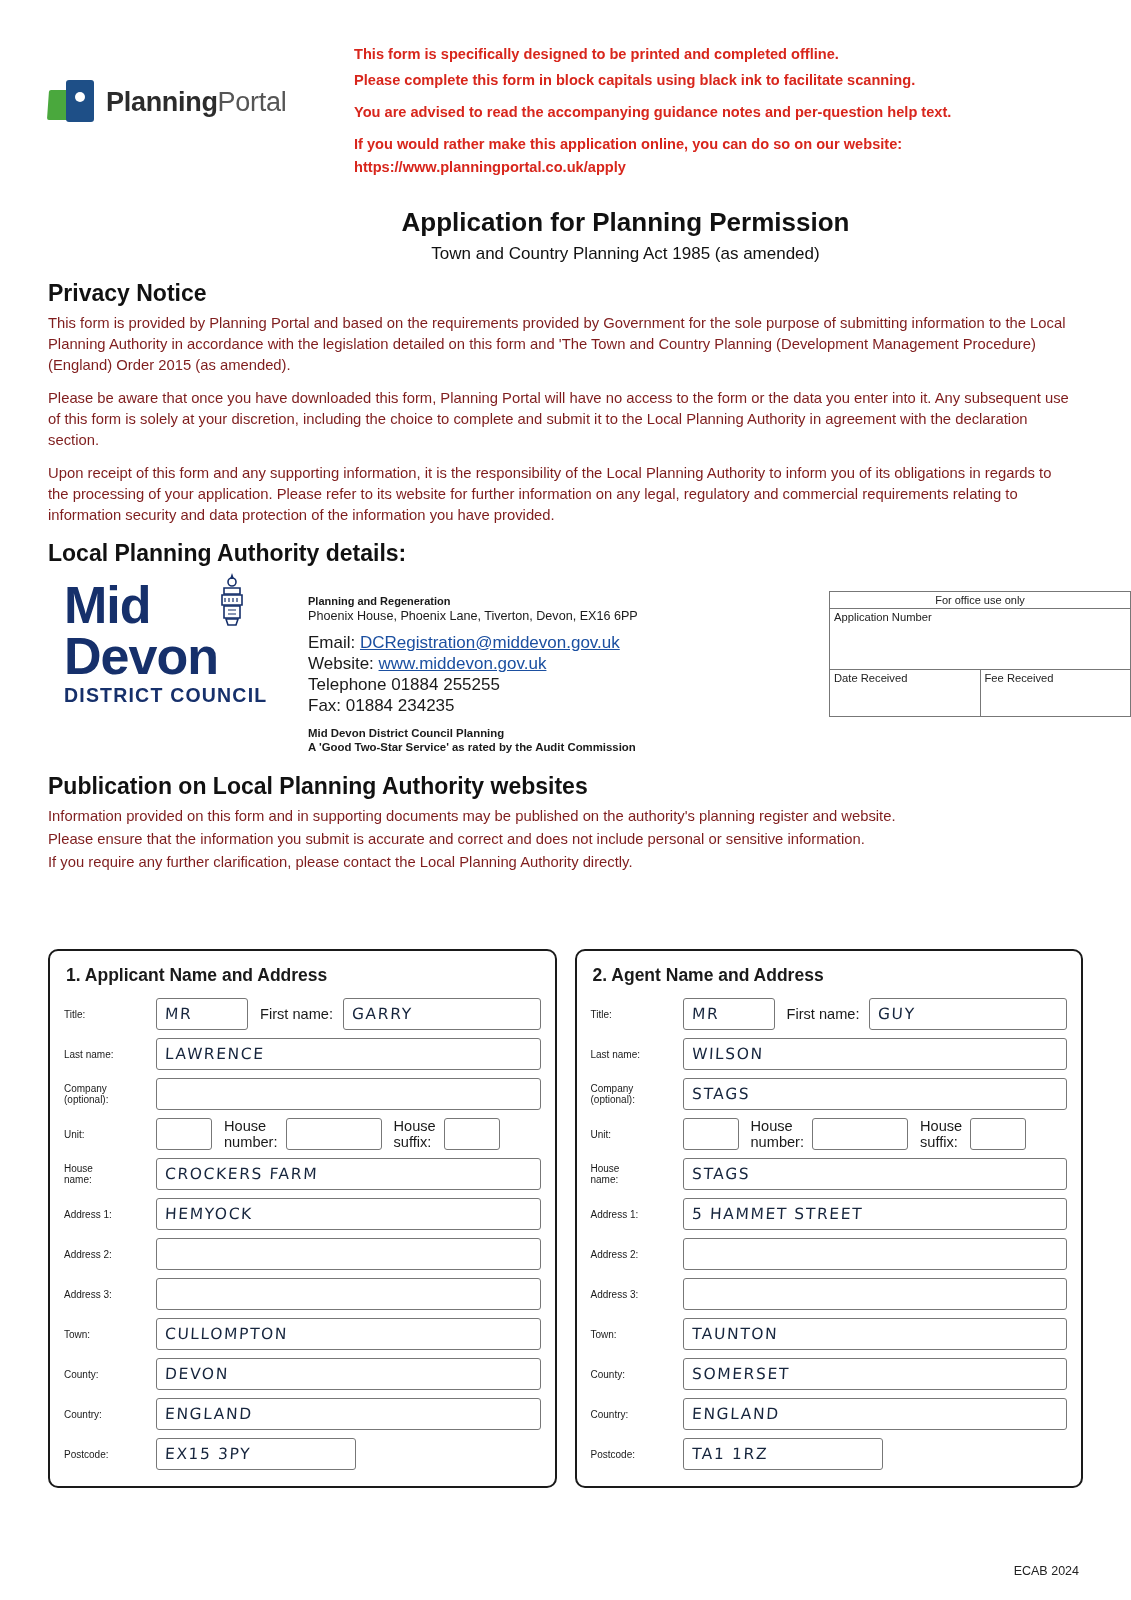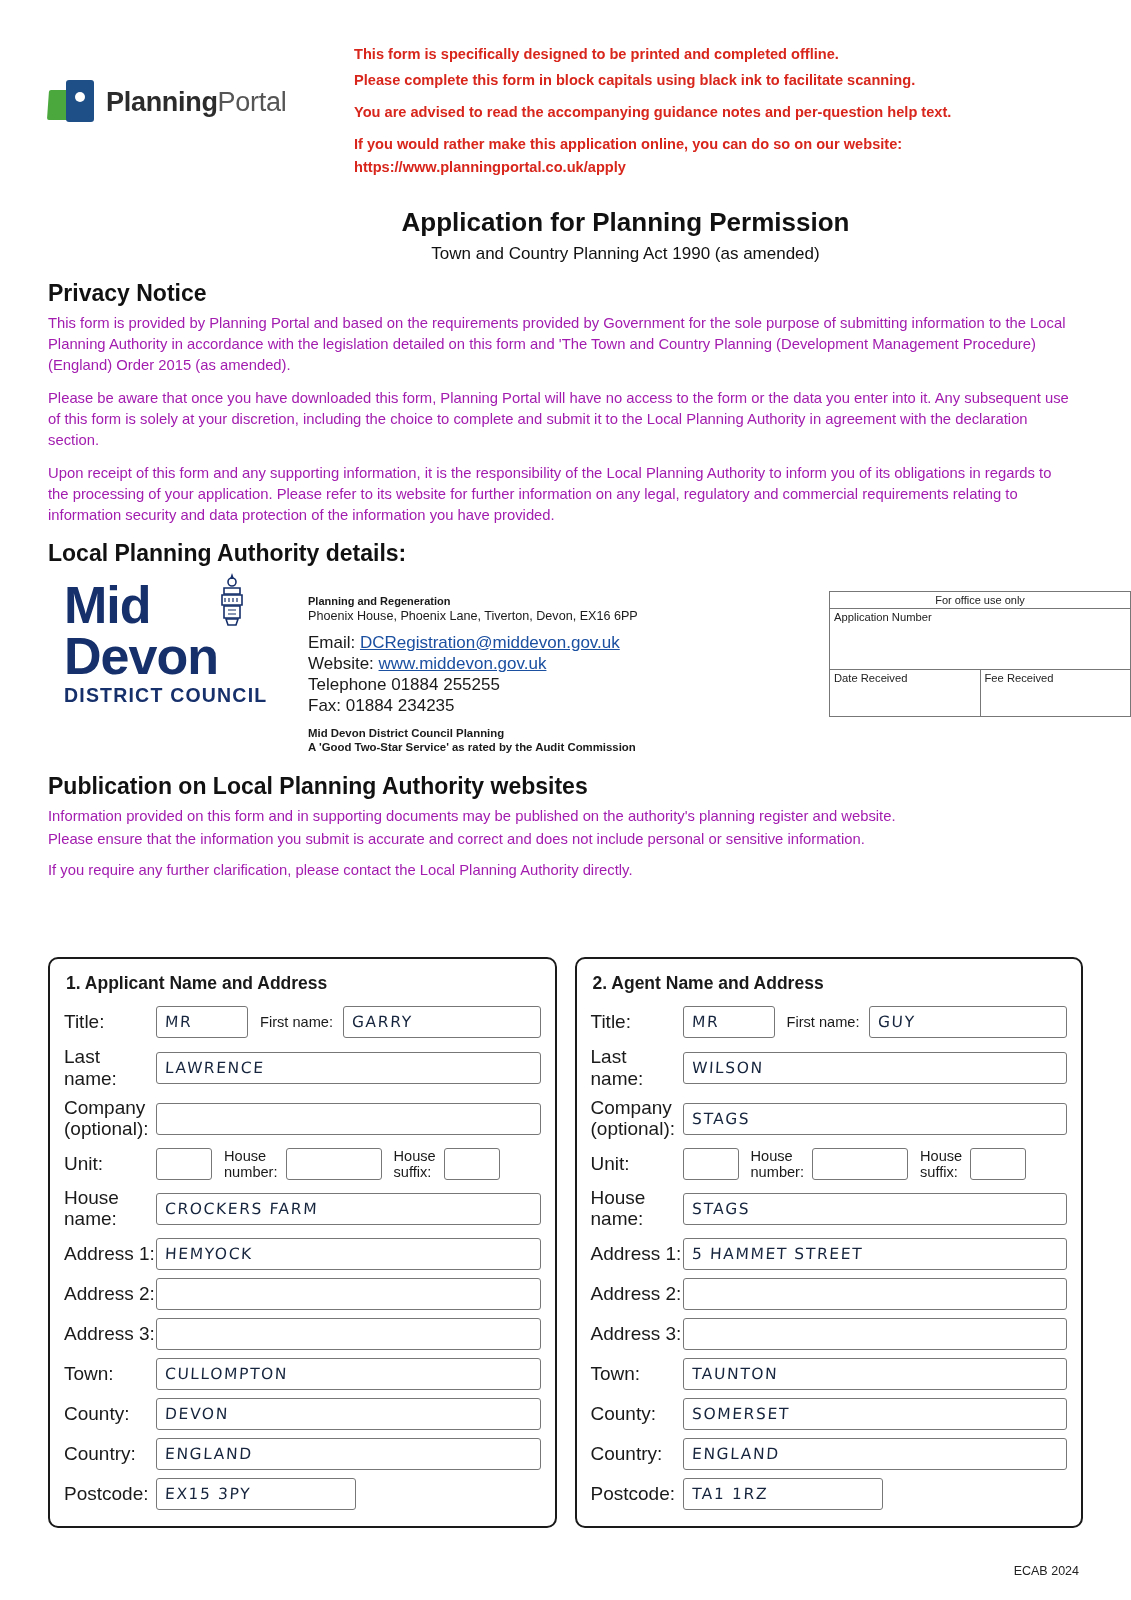--- a/index.html
+++ b/index.html
@@ -111,21 +111,21 @@
   h2.section-head {
     font-size: 23px;
     font-weight: bold;
     margin: 14px 0 6px 0;
     color: #111;
   }
   p.body {
     font-size: 14.8px;
     line-height: 1.42;
     margin: 0 0 12px 0;
-    color: #a21caf;
+    color: #7f1d1d;
   }
 
   
   .lpa-row {
     display: flex;
     align-items: flex-start;
     margin-top: 14px;
     padding-left: 64px;
   }
   .council-logo {
@@ -238,21 +238,21 @@
     font-size: 17.5px;
     font-weight: bold;
     margin: 2px 0 12px 2px;
   }
   .frow {
     display: flex;
     align-items: center;
     margin-bottom: 8px;
   }
   .flabel {
-    font-size: 19px;
+    font-size: 10px;
     color: #1a1a1a;
     flex: 0 0 92px;
     line-height: 1.15;
   }
   .fbox {
     border: 1px solid #777;
     border-radius: 3px;
     height: 32px;
     box-sizing: border-box;
     display: flex;
@@ -317,21 +317,21 @@
       <p>This form is specifically designed to be printed and completed offline.</p>
       <p>Please complete this form in block capitals using black ink to facilitate scanning.</p>
       <p class="gap">You are advised to read the accompanying guidance notes and per-question help text.</p>
       <p class="gap">If you would rather make this application online, you can do so on our website:</p>
       <p class="url">https://www.planningportal.co.uk/apply</p>
     </div>
   </div>
 
   <div class="title-wrap">
     <div class="main-title">Application for Planning Permission</div>
-    <div class="sub-title">Town and Country Planning Act 1990 (as amended)</div>
+    <div class="sub-title">Town and Country Planning Act 1985 (as amended)</div>
   </div>
 
   <div class="content">
     <h2 class="section-head">Privacy Notice</h2>
     <p class="body">This form is provided by Planning Portal and based on the requirements provided by Government for the sole purpose of submitting information to the Local Planning Authority in accordance with the legislation detailed on this form and 'The Town and Country Planning (Development Management Procedure) (England) Order 2015 (as amended).</p>
     <p class="body">Please be aware that once you have downloaded this form, Planning Portal will have no access to the form or the data you  enter into it. Any subsequent use of this form is solely at your discretion, including the choice to complete and submit it to the Local Planning Authority in agreement with the declaration section.</p>
     <p class="body">Upon receipt of this form and any supporting  information, it is the responsibility of the Local Planning Authority to inform you of its obligations in regards to the processing of your application. Please refer to its website for further information on any legal, regulatory and commercial requirements relating to information security and data protection of the information you have provided.</p>
 
     <h2 class="section-head">Local Planning Authority details:</h2>
   </div>
@@ -382,21 +382,21 @@
         <div>
           <span>Fee Received</span>
         </div>
       </div>
     </div>
   </div>
 
   <div class="content" style="margin-top:18px;">
     <h2 class="section-head">Publication on Local Planning Authority websites</h2>
     <p class="body" style="margin-bottom:2px">Information provided on this form and in supporting documents may be published on the authority's planning register and website.</p>
-    <p class="body" style="margin-bottom:10px">Please ensure that the information you submit is accurate and correct and does not include personal or sensitive information.</p>
+    <p class="body" style="margin-bottom:2px">Please ensure that the information you submit is accurate and correct and does not include personal or sensitive information.</p>
     <p class="body">If you require any further clarification, please contact the Local Planning Authority directly.</p>
   </div>
 
   <div class="forms">
 
     <div class="form-box">
       <h3>1.  Applicant Name and Address</h3>
 
       <div class="frow">
         <div class="flabel">Title:</div>

